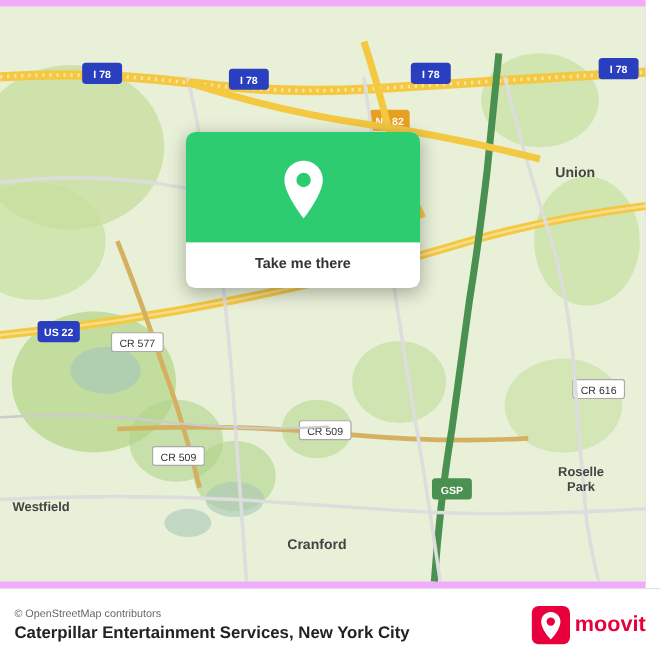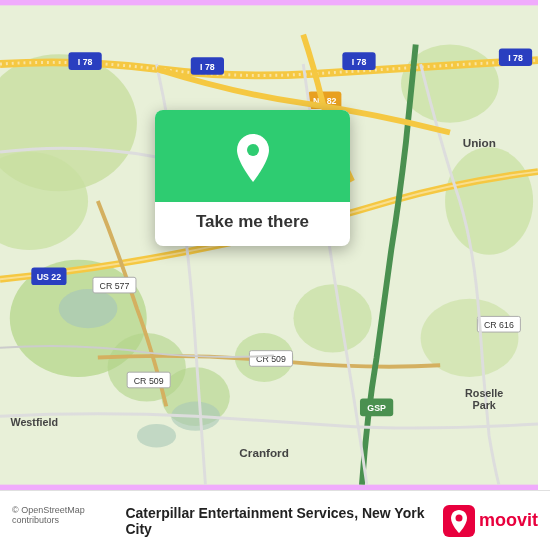--- a/index.html
+++ b/index.html
@@ -49,42 +49,42 @@
       justify-content: center;
       align-items: center;
     }
 
     #map-pin-icon {
       width: 44px;
       height: 52px;
     }
 
     #popup-label {
-      font-size: 17px;
+      font-size: 12px;
       font-weight: 600;
       color: #333;
       padding: 10px 16px 14px 16px;
       text-align: center;
     }
 
     
     #bottom-bar {
       width: 550px;
       height: 60px;
       background: white;
       display: flex;
       align-items: center;
       padding: 0 12px;
       border-top: 1px solid #e0e0e0;
       position: relative;
     }
 
     #bottom-left {
       display: flex;
-      flex-direction: row;
+      flex-direction: column;
       flex: 1;
     }
 
     #attribution-text {
       font-size: 9px;
       color: #666;
       margin-bottom: 3px;
     }
 
     #location-name {

